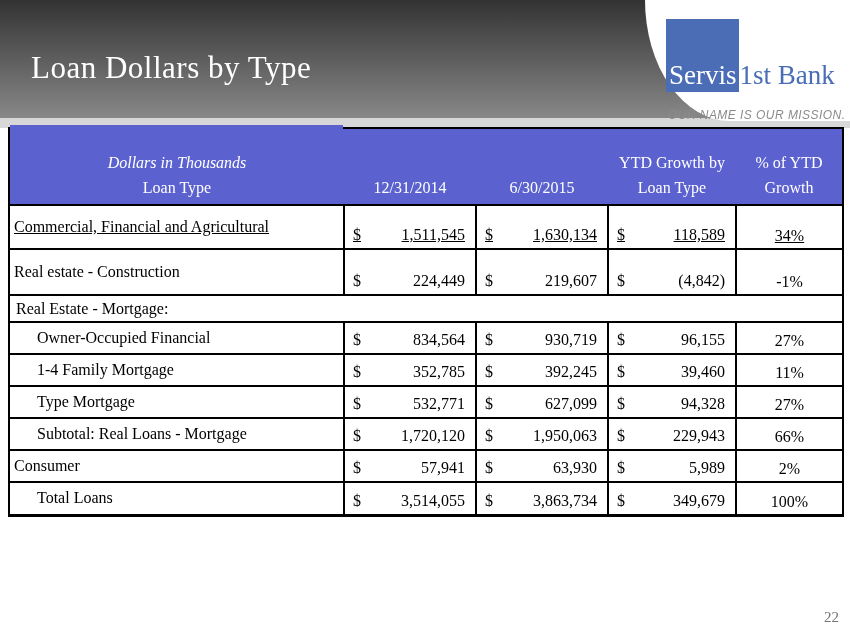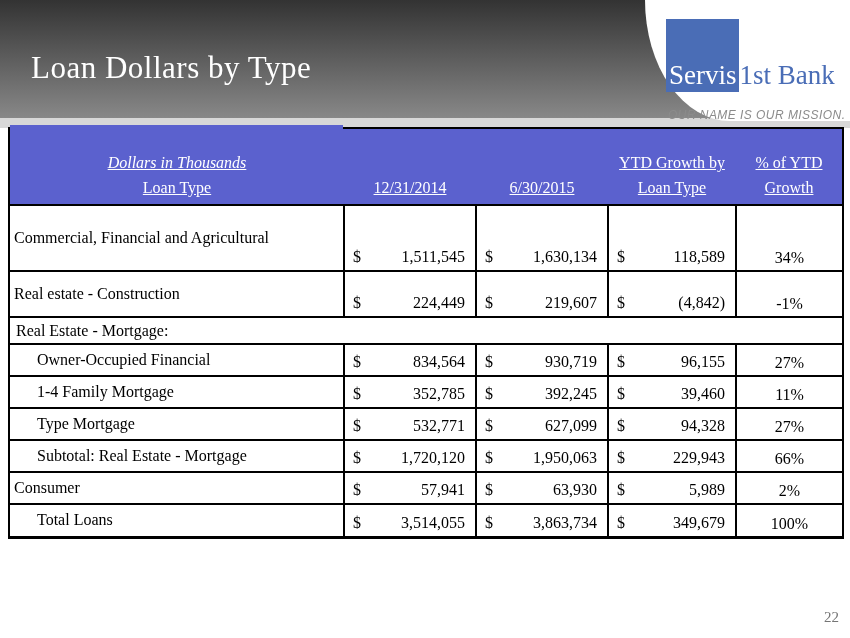--- a/index.html
+++ b/index.html
@@ -62,27 +62,27 @@
     width: 834px;
     border: 2px solid #000;
     border-bottom-width: 3px;
   }
   td { font-size: 16px; color: #000; overflow: hidden; }
 
   tr.head { height: 77px; }
   tr.head td {
     background: #5b61ce; color: #ffffff;
     border: none; vertical-align: bottom;
-    text-align: center; padding-bottom: 4px; text-decoration: underline;
+    text-align: center; padding-bottom: 4px;
   }
   tr.head td span { display: block; line-height: 25px; }
   .subtitle { font-style: italic; }
 
   tbody.data td { border: 2px solid #000; background: #fff; }
-  tr.r1 { height: 66px; }
+  tr.r1 { height: 44px; text-decoration: underline; }
   tr.r2 { height: 46px; margin-top: 36px; }
   tr.sec { height: 27px; }
   tr.rn  { height: 32px; }
   tr.rl  { height: 33px; }
 
   td.lbl { text-align: left; vertical-align: middle; padding-left: 4px; }
   td.lbl.ind { padding-left: 27px; }
   td.sec-lbl { padding-left: 6px; vertical-align: middle; }
   td.money { vertical-align: bottom; }
   td.money .in {
@@ -259,21 +259,21 @@
           </td>
         <td class="money">
             <div class="in">
               <span>$</span>
               <span>94,328</span>
             </div>
           </td>
         <td class="pct">27%</td>
       </tr>
       <tr class="rn">
-        <td class="lbl ind">Subtotal: Real Estate - Mortgage</td>
+        <td class="lbl ind">Subtotal: Real Loans - Mortgage</td>
         <td class="money">
             <div class="in">
               <span>$</span>
               <span>1,720,120</span>
             </div>
           </td>
         <td class="money">
             <div class="in">
               <span>$</span>
               <span>1,950,063</span>

